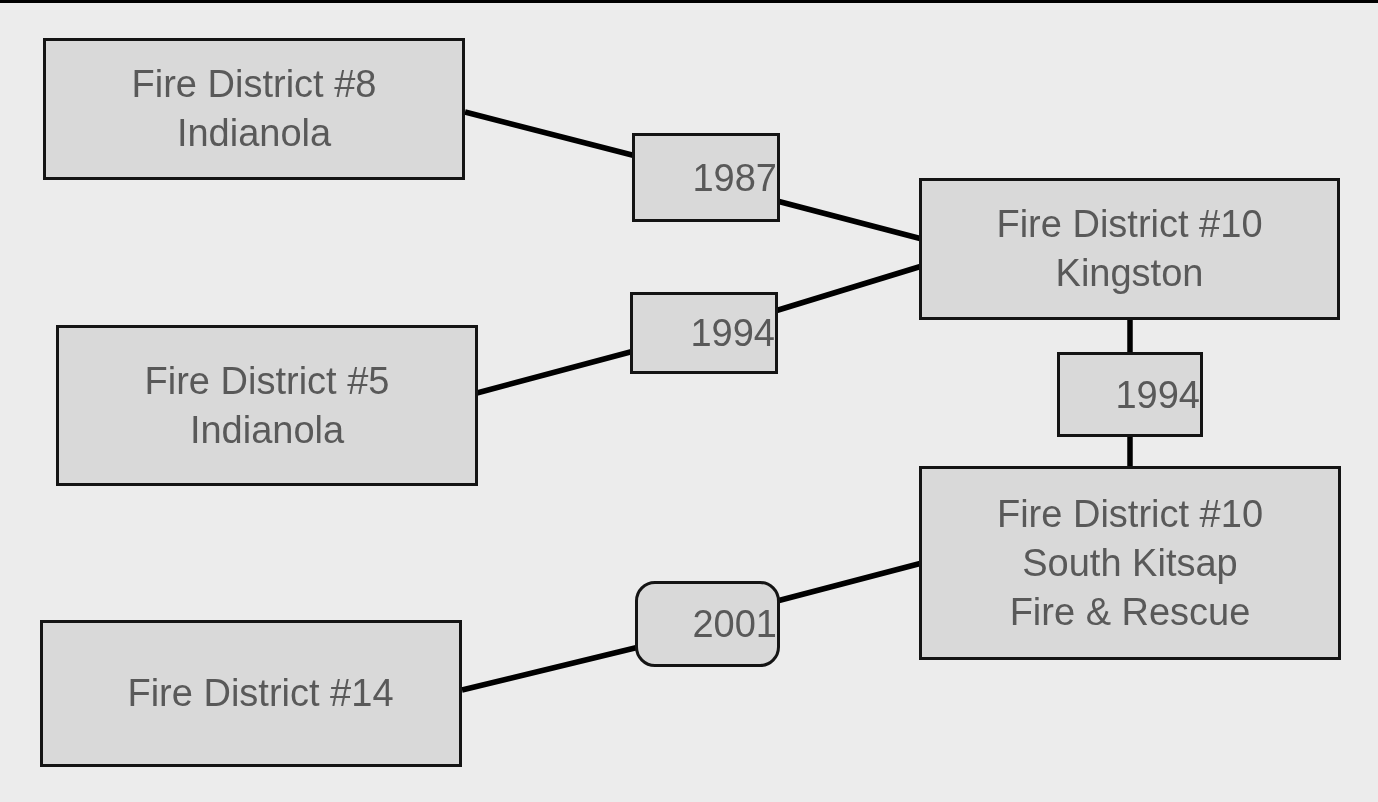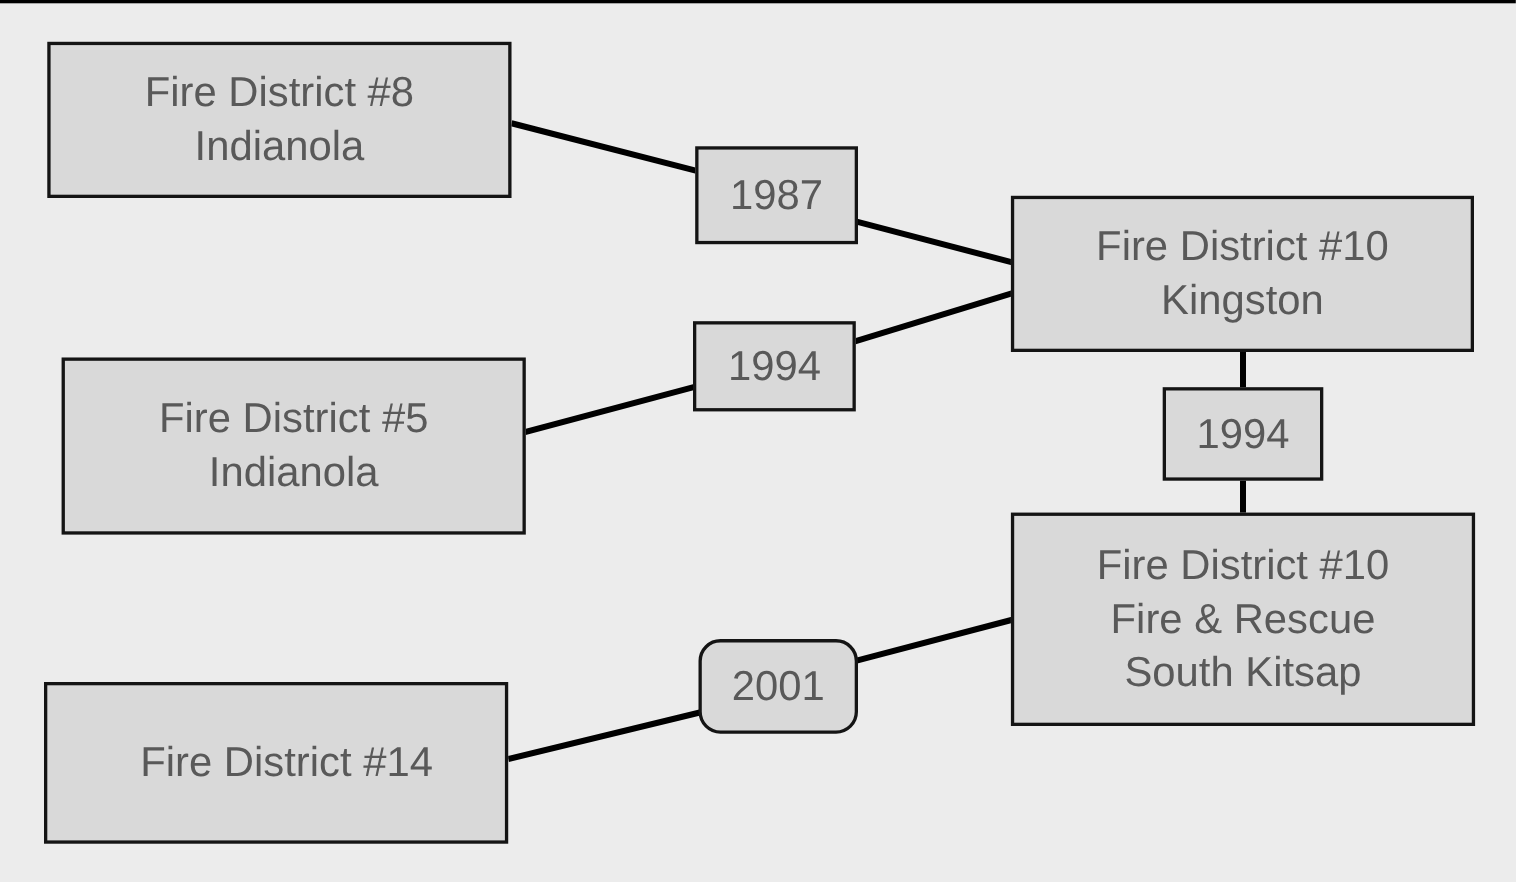--- a/index.html
+++ b/index.html
@@ -54,20 +54,21 @@
     align-items: center;
     justify-content: center;
     text-align: center;
     color: var(--text);
     font-size: 38px;
     line-height: 49px;
     white-space: nowrap;
   }
   .box.year {
     line-height: 1;
+    align-items: flex-end;
   }
   
   .n-squamish   { left: 43px;   top: 38px;  width: 422px; height: 142px; }
   .n-indianola  { left: 40px;   top: 325px; width: 422px; height: 161px; margin-left: 16px; }
   .n-hansville  { left: 40px;   top: 620px; width: 422px; height: 147px; padding-left: 19px; }
   .n-kingston   { left: 919px;  top: 178px; width: 421px; height: 142px; }
   .n-southkitsap{ left: 919px;  top: 466px; width: 422px; height: 194px; }
   .y-1987       { left: 632px;  top: 133px; width: 148px; height: 89px; }
   .y-1994a      { left: 630px;  top: 292px; width: 148px; height: 82px; }
   .y-1994b      { left: 1057px; top: 352px; width: 146px; height: 85px; }
@@ -105,22 +106,22 @@
     <div>Fire District #14</div>
   </div>
 
   <div class="box n-kingston">
     <div>Fire District #10</div>
     <div>Kingston</div>
   </div>
 
   <div class="box n-southkitsap">
     <div>Fire District #10</div>
+    <div>South Kitsap</div>
     <div>Fire &amp; Rescue</div>
-    <div>South Kitsap</div>
   </div>
 
   <div class="box year y-1987">
     <div>1987</div>
   </div>
 
   <div class="box year y-1994a">
     <div>1994</div>
   </div>
 

